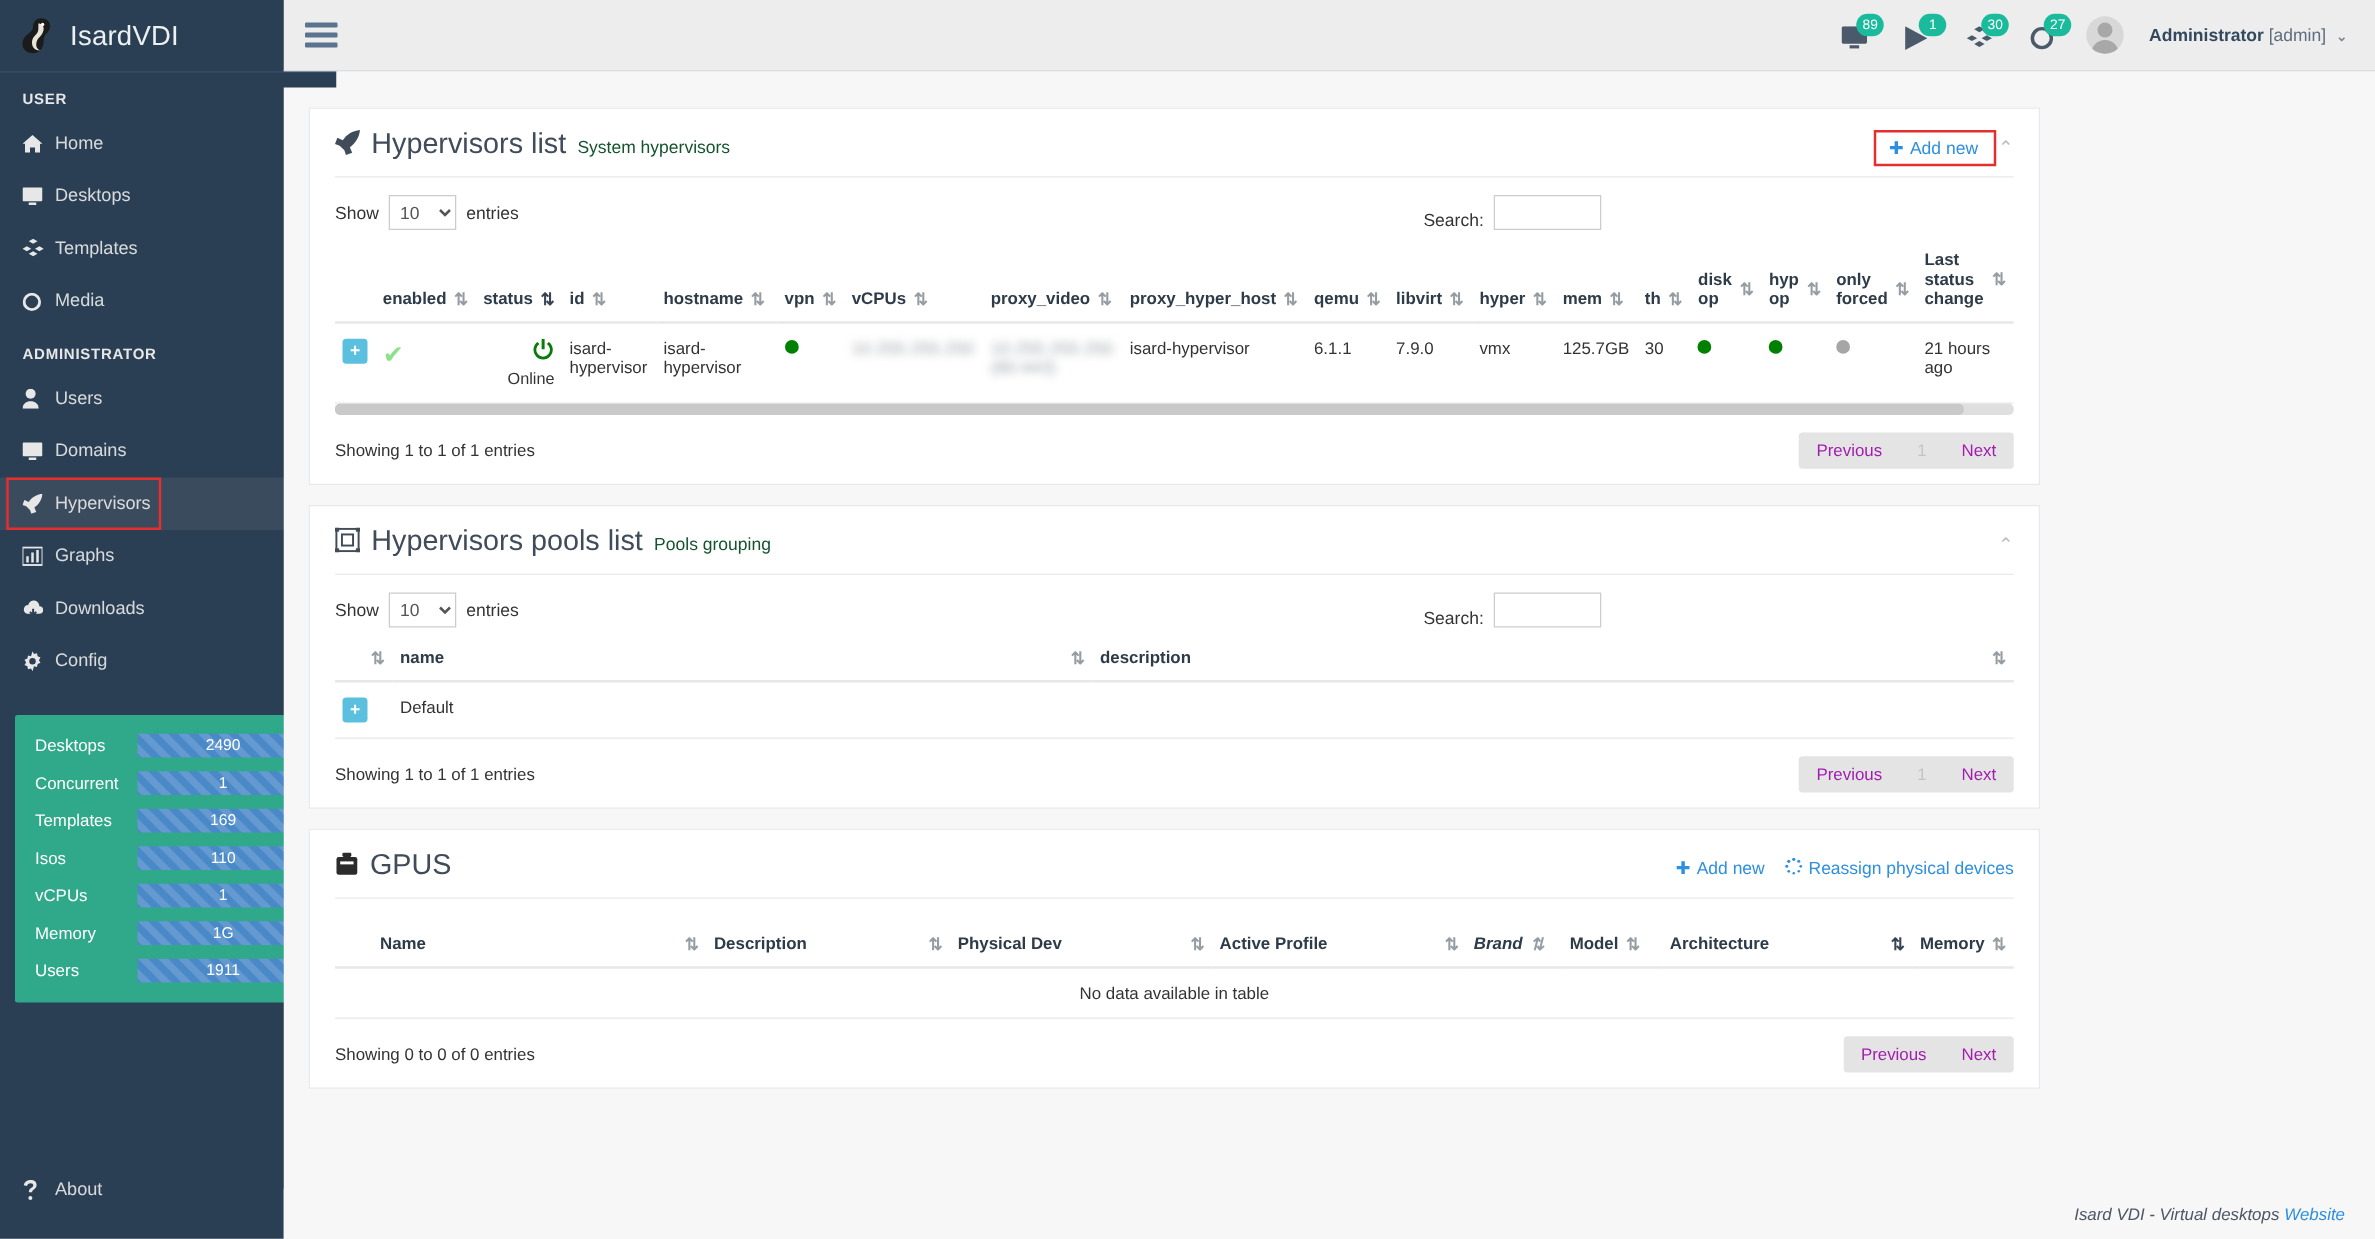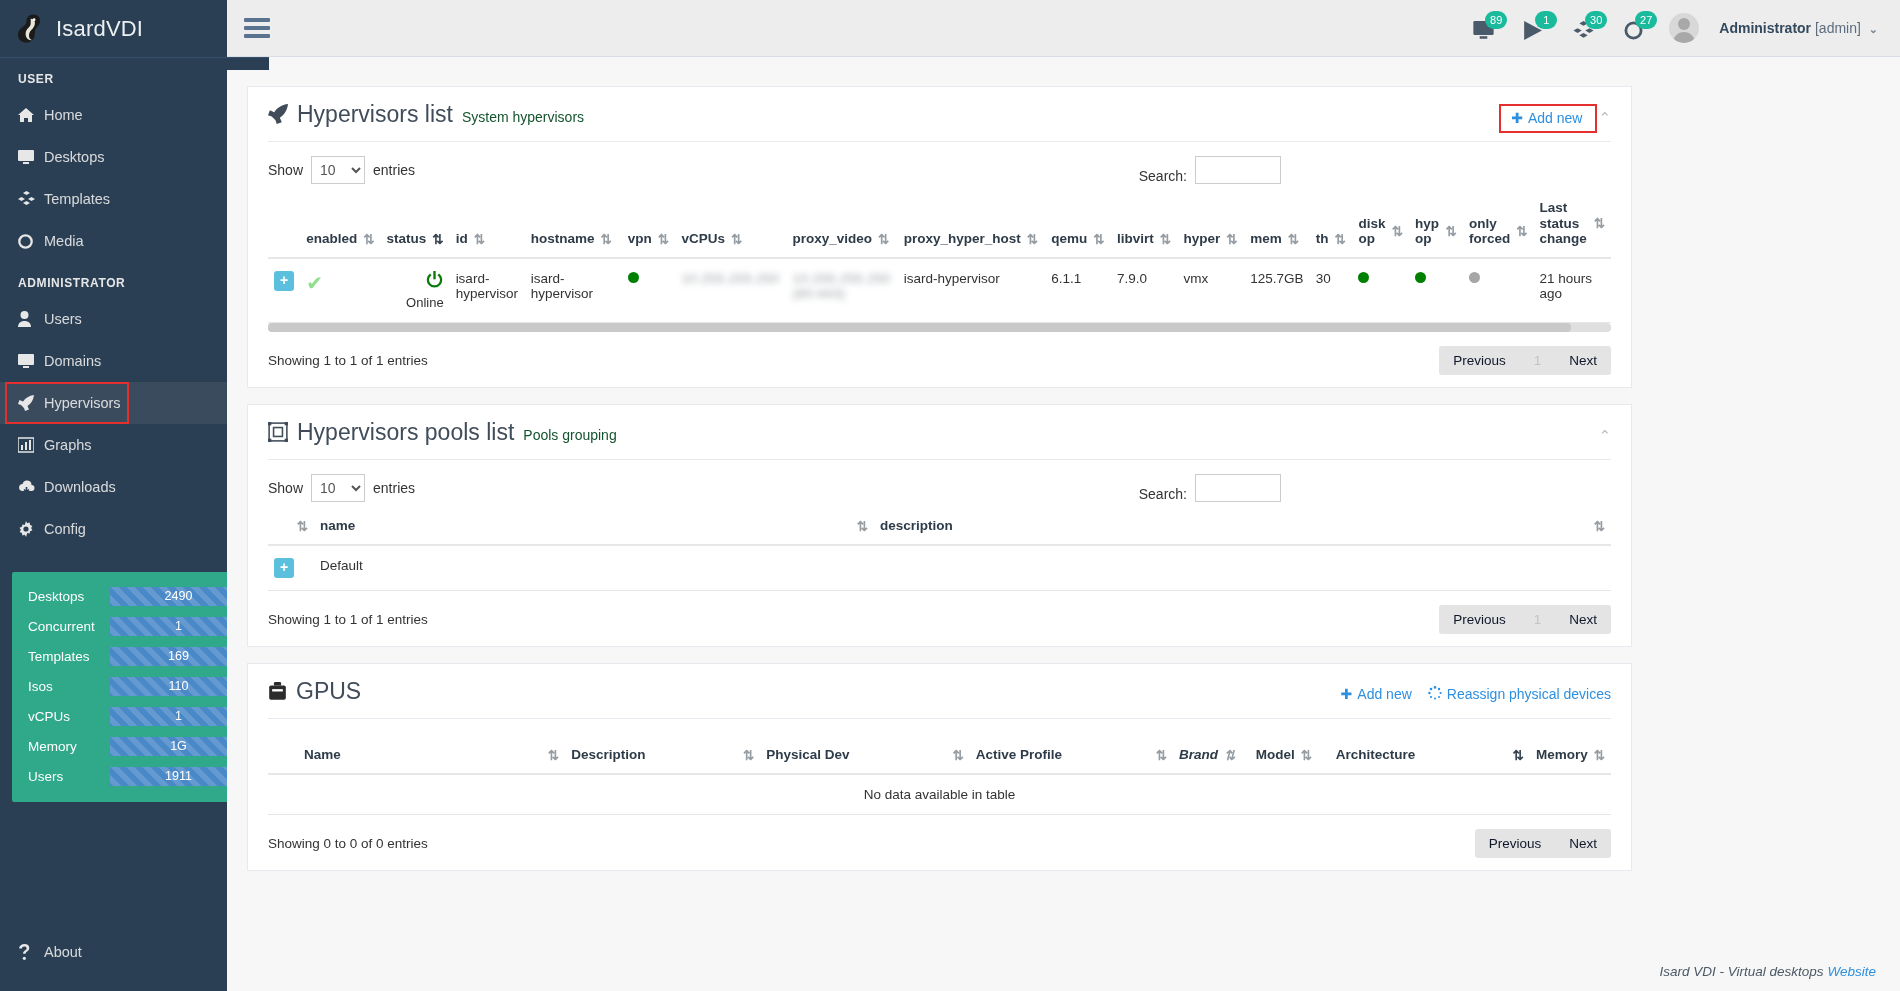--- a/index.html
+++ b/index.html
@@ -236,21 +236,21 @@
     position: absolute; left: 0; top: 0; height: 9px; width: 97%;
     background: #C9C9C9; border-radius: 4px;
   }
   .table-foot {
     display: flex; align-items: center;
     padding: 14px 20px 0 20px;
     font-size: 13.5px; color: #333;
   }
   .pager { margin-left: auto; display: flex; background: #E4E4E4; border-radius: 3px; }
   .pager div {
-    padding: 7px 14px; font-size: 13.5px; color: #0f172a; cursor: pointer;
+    padding: 7px 14px; font-size: 13.5px; color: #a21caf; cursor: pointer;
   }
   .pager div.num { color: #C4C4C4; }
   .empty-row { text-align: center; color: #333; font-size: 13.5px; padding: 20px 0; }
 
   
   #footer {
     position: absolute; left: 227px; bottom: 0;
     width: 1673px; height: 40px;
     display: flex; align-items: center; justify-content: flex-end;
     padding-right: 24px;

